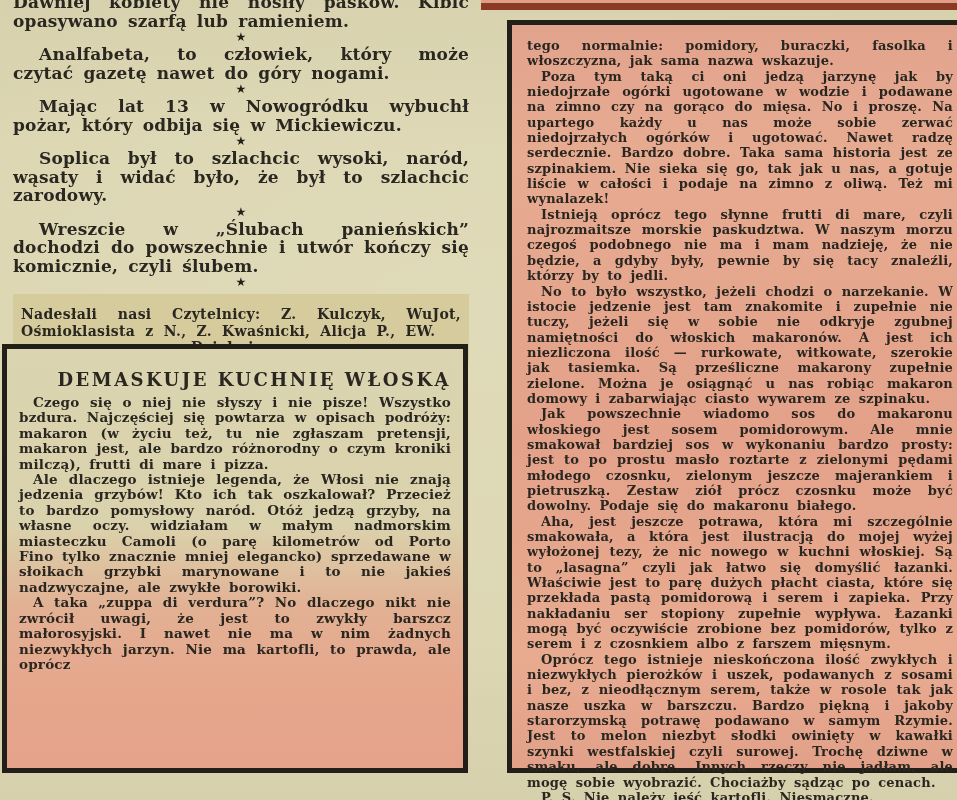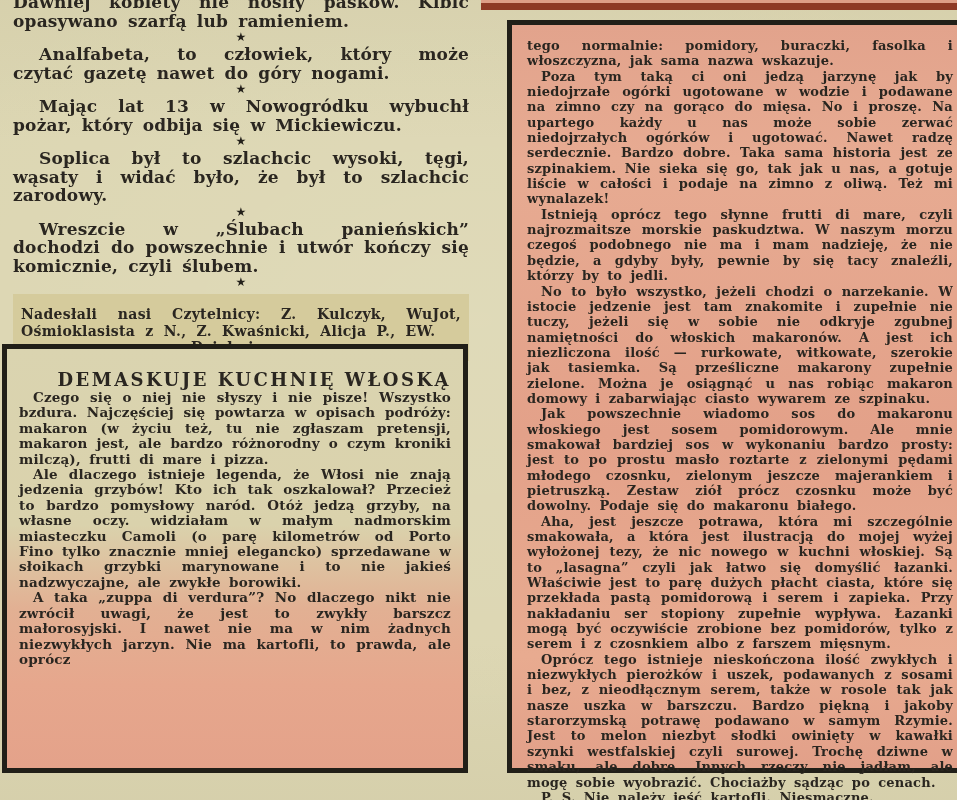--- a/index.html
+++ b/index.html
@@ -74,21 +74,21 @@
     letter-spacing:1px;color:#2a2620;
   }
   .byline-name{
     font-style:italic;font-weight:bold;font-size:16px;line-height:17px;
     letter-spacing:7px;
   }
   .kuchnia-heading{
     text-align:right;font-weight:bold;font-size:18px;letter-spacing:2.5px;
     margin-top:7px;line-height:20px;
   }
-  .kuchnia-body{}
+  .kuchnia-body{margin-top:5px;}
   .kpar{
     font-size:13.5px;line-height:15.4px;font-weight:bold;
     text-align:justify;text-indent:14px;word-spacing:3.5px;letter-spacing:0.2px;
   }
 
   
   .box-right{
     position:absolute;left:507px;top:20px;width:465px;height:753px;
     border:5px solid #211f18;box-sizing:border-box;
     background:linear-gradient(180deg,#e2a38c 0%,#e7ab92 18%,#e3a189 55%,#e8ab90 85%,#e2a089 100%);
@@ -112,21 +112,21 @@
 <div class="top-pink-sliver"></div>
 <div class="top-maroon-bar"></div>
 
 <div class="col-left">
   <div class="snippet">Dawniej kobiety nie nosiły pasków. Kibic opasywano szarfą lub ramieniem.</div>
   <div class="star-line">★</div>
   <div class="snippet">Analfabeta, to człowiek, który może czytać gazetę nawet do góry nogami.</div>
   <div class="star-line">★</div>
   <div class="snippet">Mając lat 13 w Nowogródku wybuchł pożar, który odbija się w Mickiewiczu.</div>
   <div class="star-line">★</div>
-  <div class="snippet">Soplica był to szlachcic wysoki, tęgi, wąsaty i widać było, że był to szlachcic zarodowy.</div>
+  <div class="snippet">Soplica był to szlachcic wysoki, naród, wąsaty i widać było, że był to szlachcic zarodowy.</div>
   <div class="star-line">★</div>
   <div class="snippet">Wreszcie w „Ślubach panieńskich” dochodzi do powszechnie i utwór kończy się komicznie, czyli ślubem.</div>
   <div class="star-line">★</div>
   <div class="credits-band">
     <div class="credits-text">Nadesłali nasi Czytelnicy: Z. Kulczyk, WuJot, Ośmioklasista z N., Z. Kwaśnicki, Alicja P., EW.</div>
     <div class="credits-thanks">Dziękujemy.</div>
   </div>
 </div>
 
 <div class="box-kuchnia">

